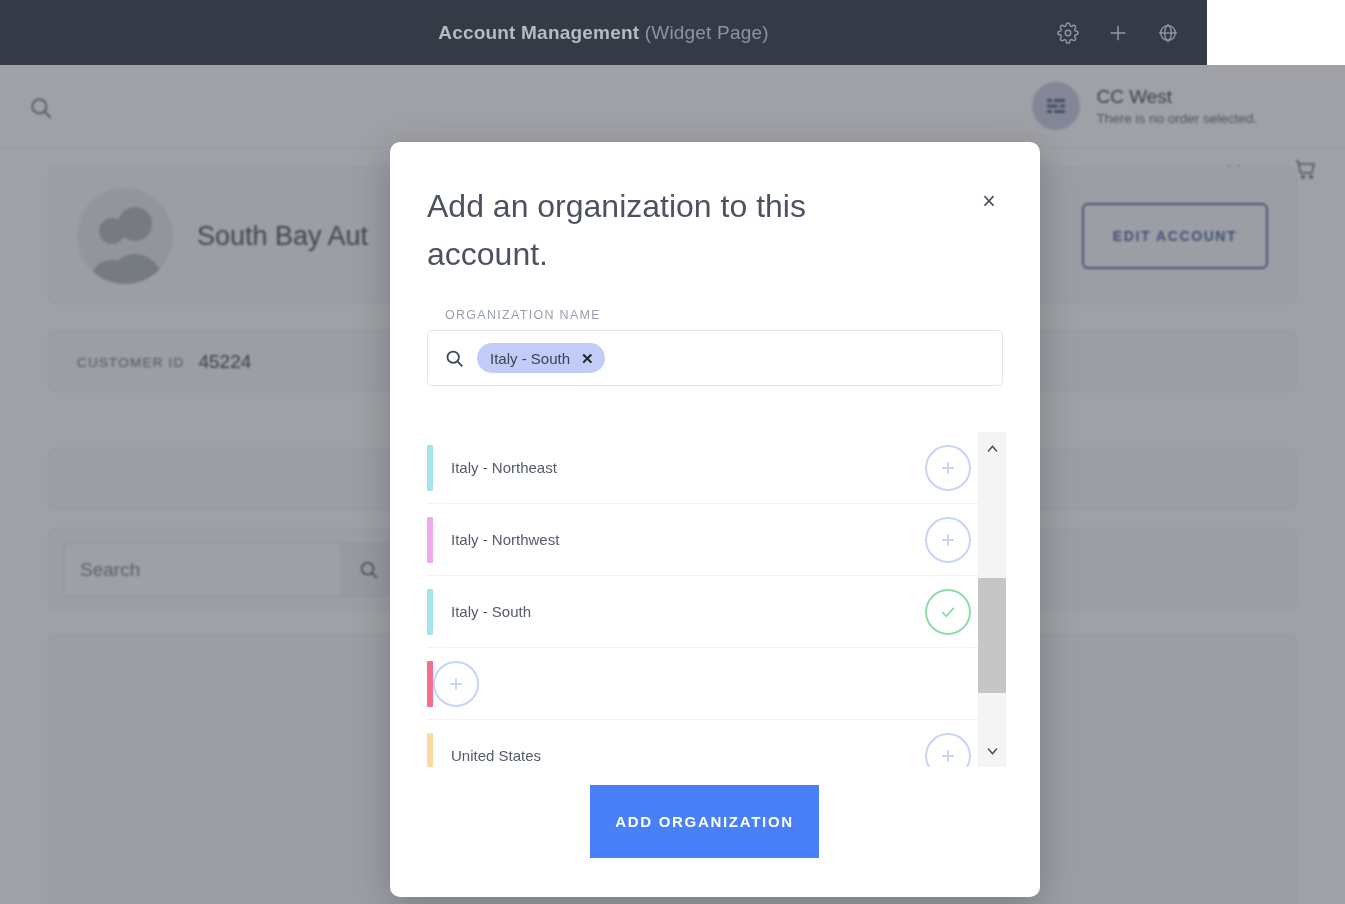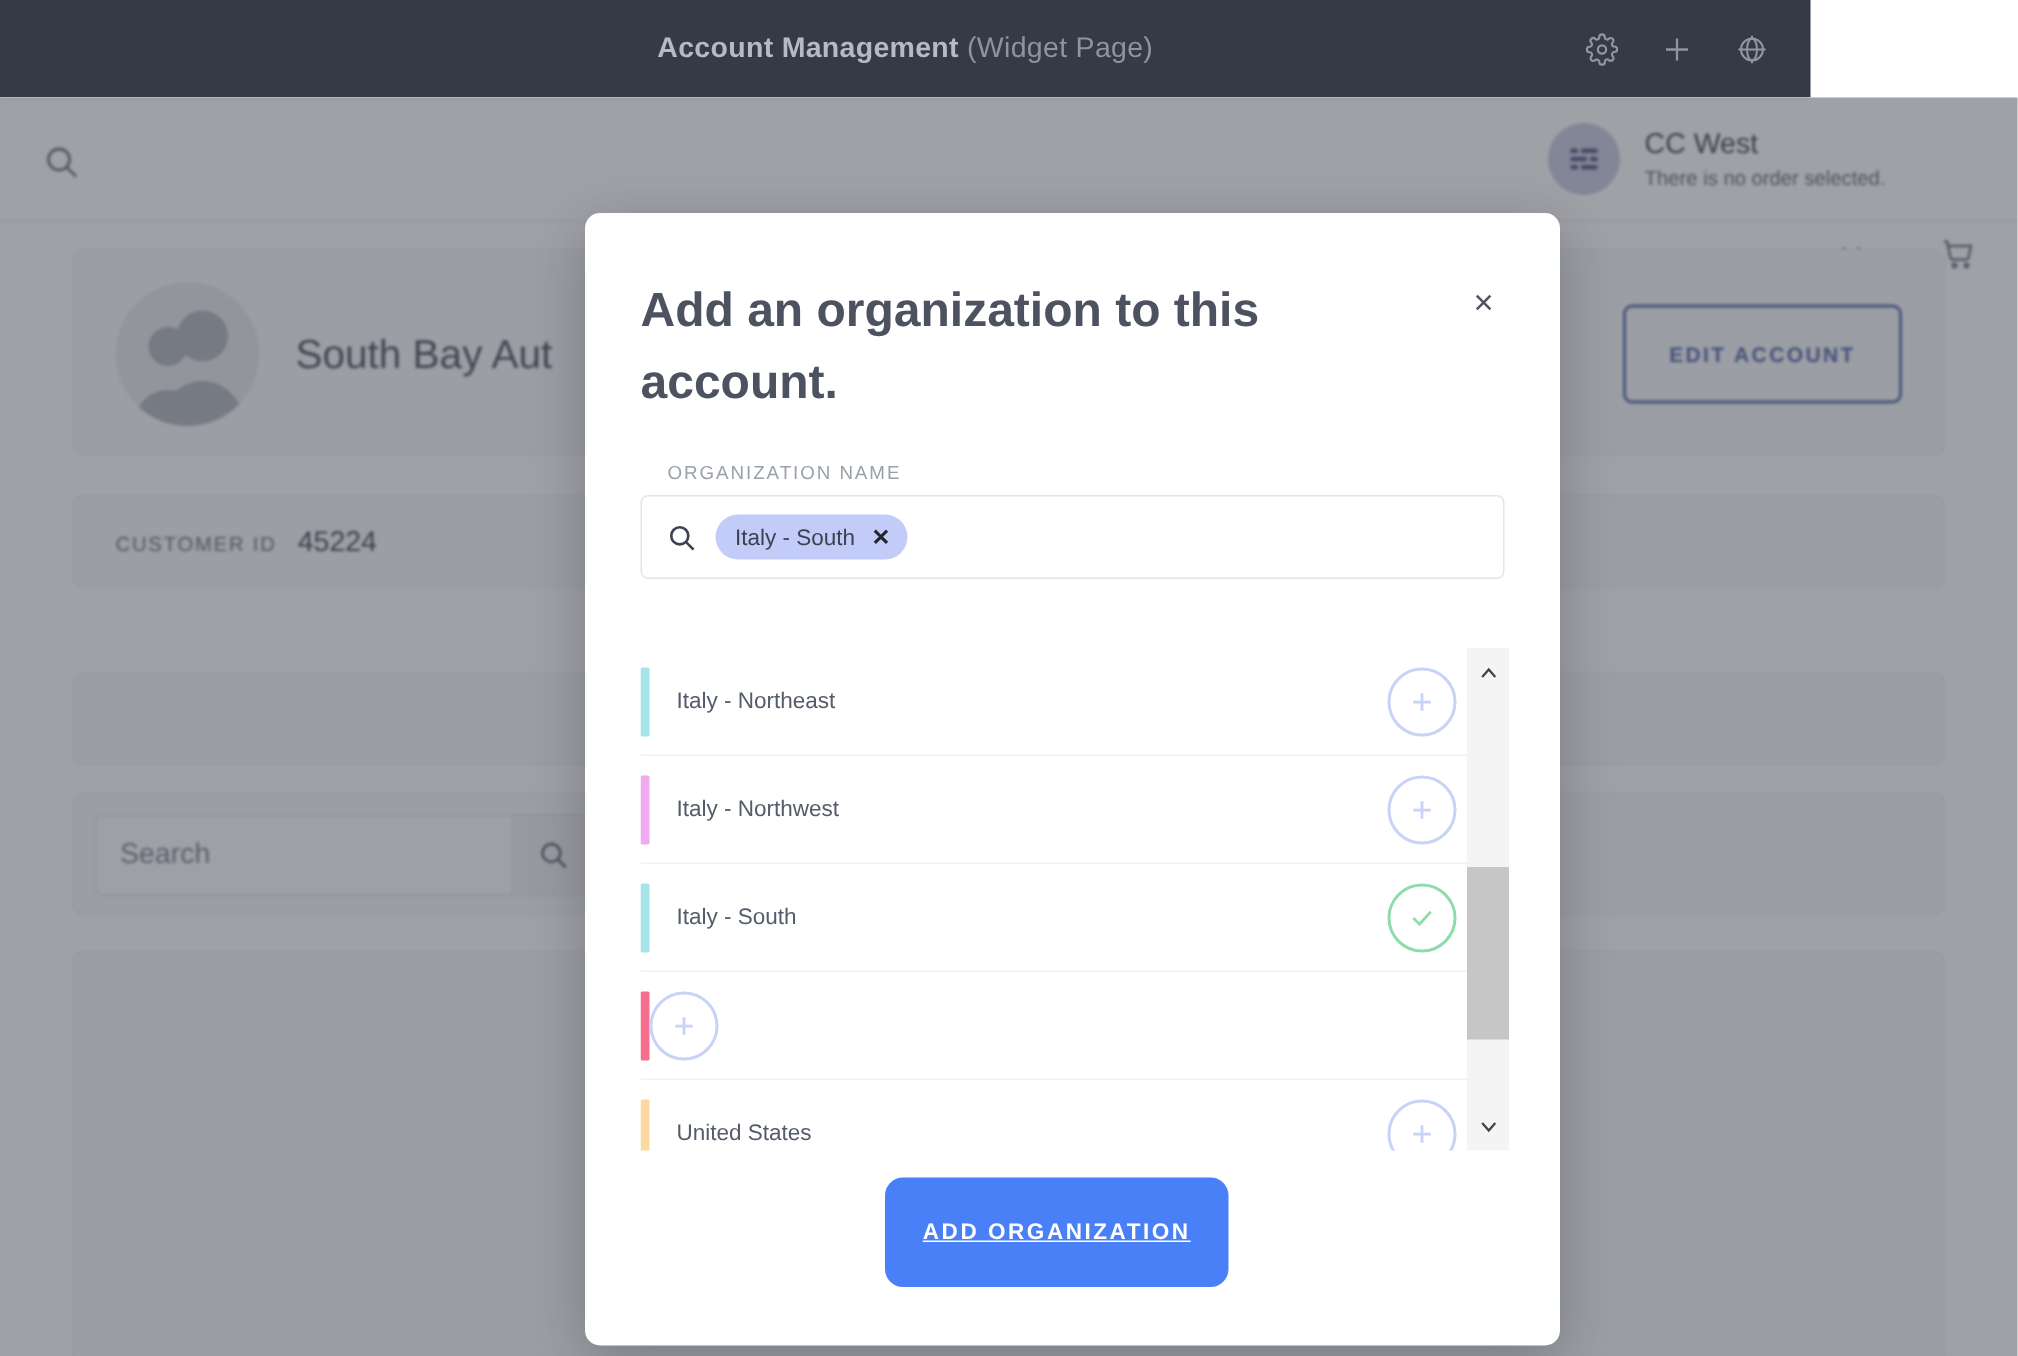--- a/index.html
+++ b/index.html
@@ -148,21 +148,21 @@
   
   .modal {
     position: absolute; left: 390px; top: 142px;
     width: 650px; height: 755px;
     background: #ffffff; border-radius: 10px;
     box-shadow: 0 10px 38px rgba(0,0,0,.22);
     overflow: hidden;
   }
   .modal-title {
     position: absolute; left: 37px; top: 40px; width: 420px;
-    font-size: 32px; line-height: 48px; color: #4c5260; font-weight: bold;
+    font-size: 32px; line-height: 48px; color: #4c5260; font-weight: normal;
   }
   .modal-close {
     position: absolute; right: 38px; top: 46px;
     width: 26px; height: 26px; border: 0; background: transparent;
     color: #4c5260; font-size: 23px; line-height: 23px; cursor: pointer;
     font-family: "Liberation Sans", sans-serif;
     display: flex; align-items: center; justify-content: center;
   }
   .field-label {
     position: absolute; left: 55px; top: 166px;
@@ -229,23 +229,23 @@
   .sb-track { position: relative; flex: 1; width: 28px; }
   .sb-thumb {
     position: absolute; left: 0; width: 28px;
     top: 42%; height: 43%;
     background: #c6c6c6; cursor: pointer;
   }
 
   .modal-cta {
     position: absolute; left: 200px; top: 643px;
     width: 229px; height: 73px;
-    border: 0; border-radius: 12px; background: #4a80f7;
+    border: 0; border-radius: 0; background: #4a80f7;
     color: #ffffff; font-size: 15px; font-weight: bold; letter-spacing: 1.7px;
-    cursor: pointer; font-family: "Liberation Sans", sans-serif; text-decoration: underline;
+    cursor: pointer; font-family: "Liberation Sans", sans-serif;
   }
 </style>
 </head>
 <body>
 
 <div id="app">
 
   <div class="bg-layer">
 
     <div class="titlebar">

